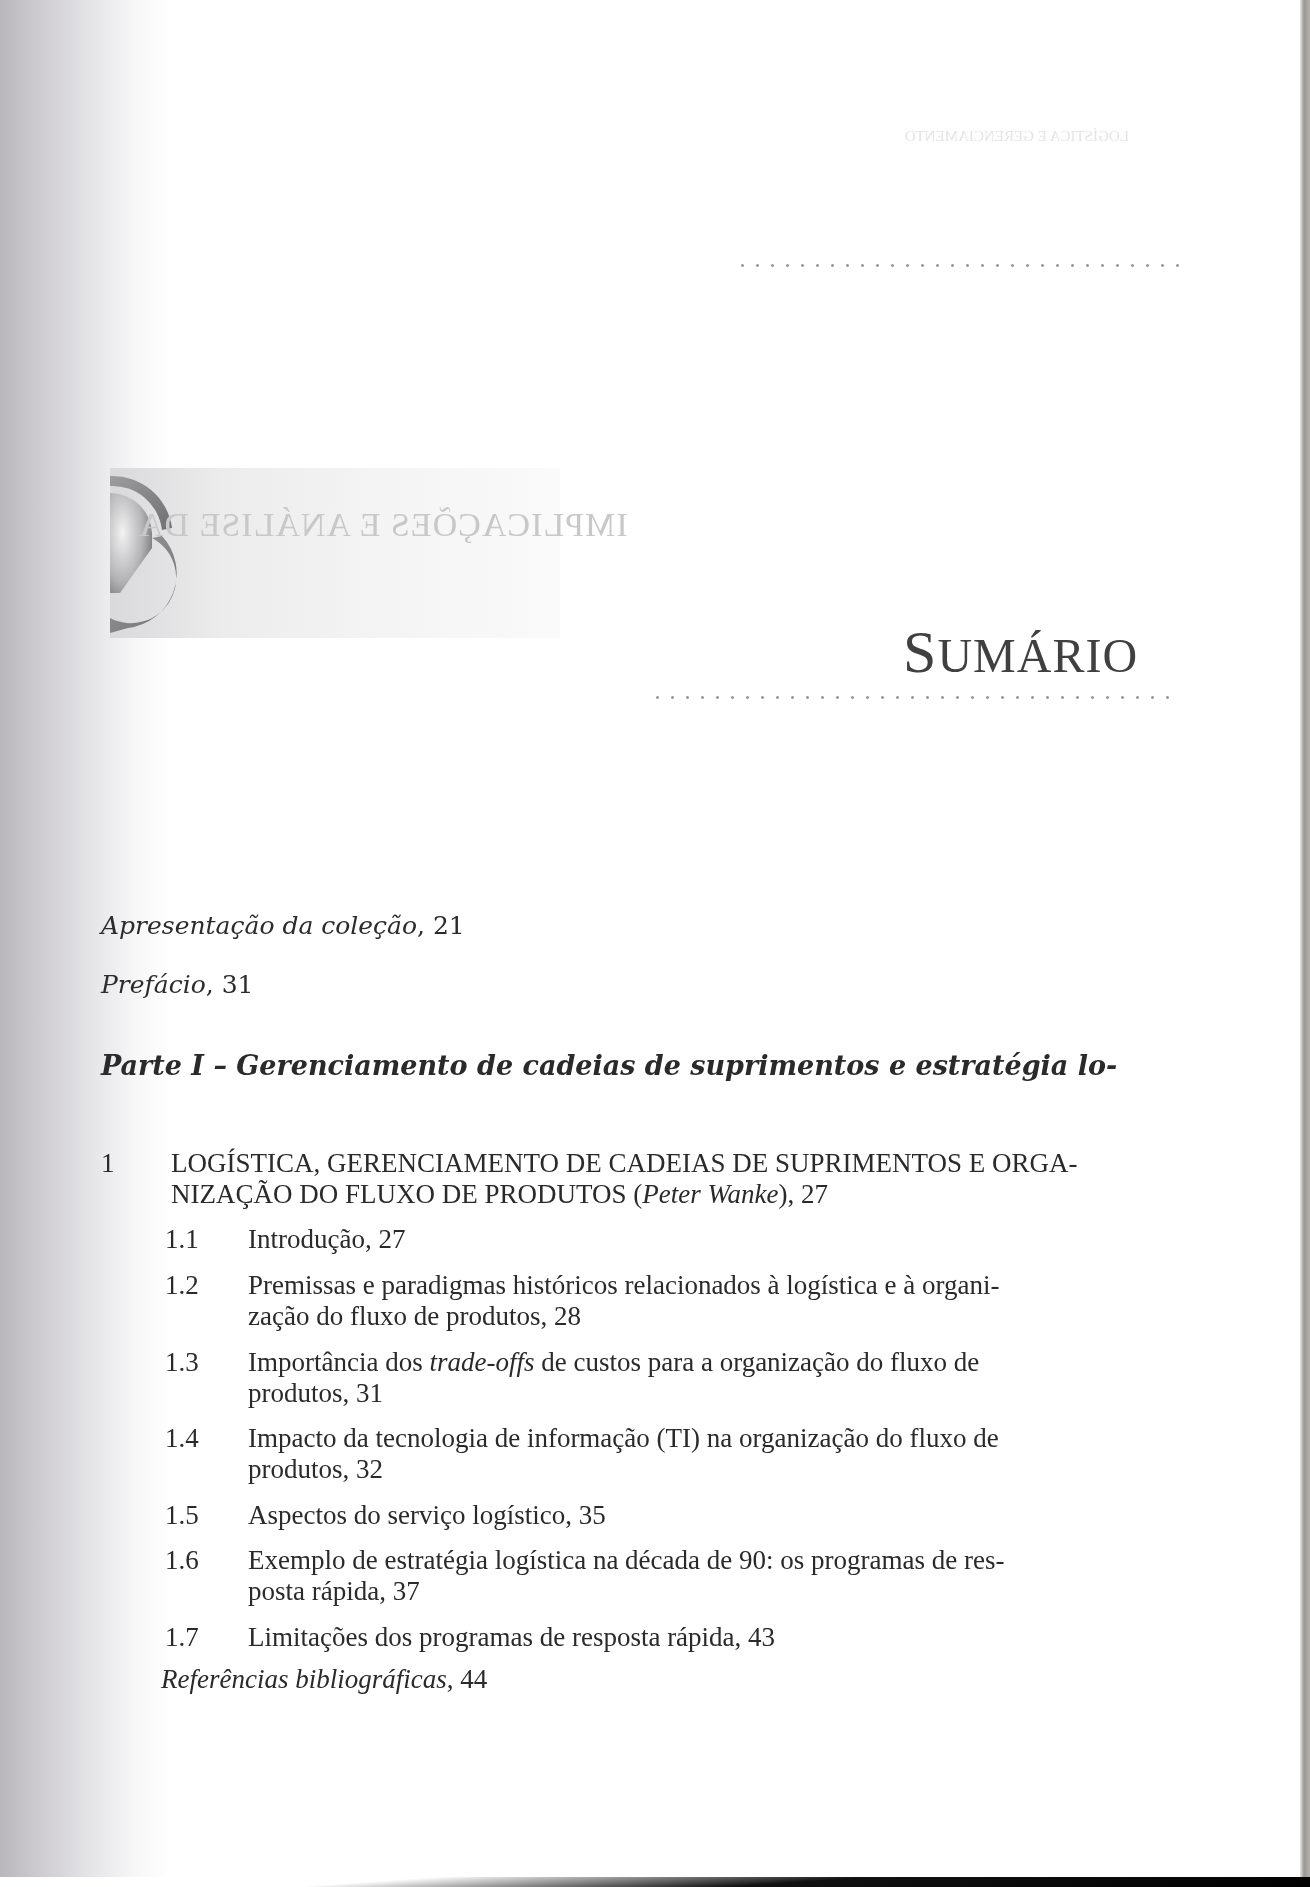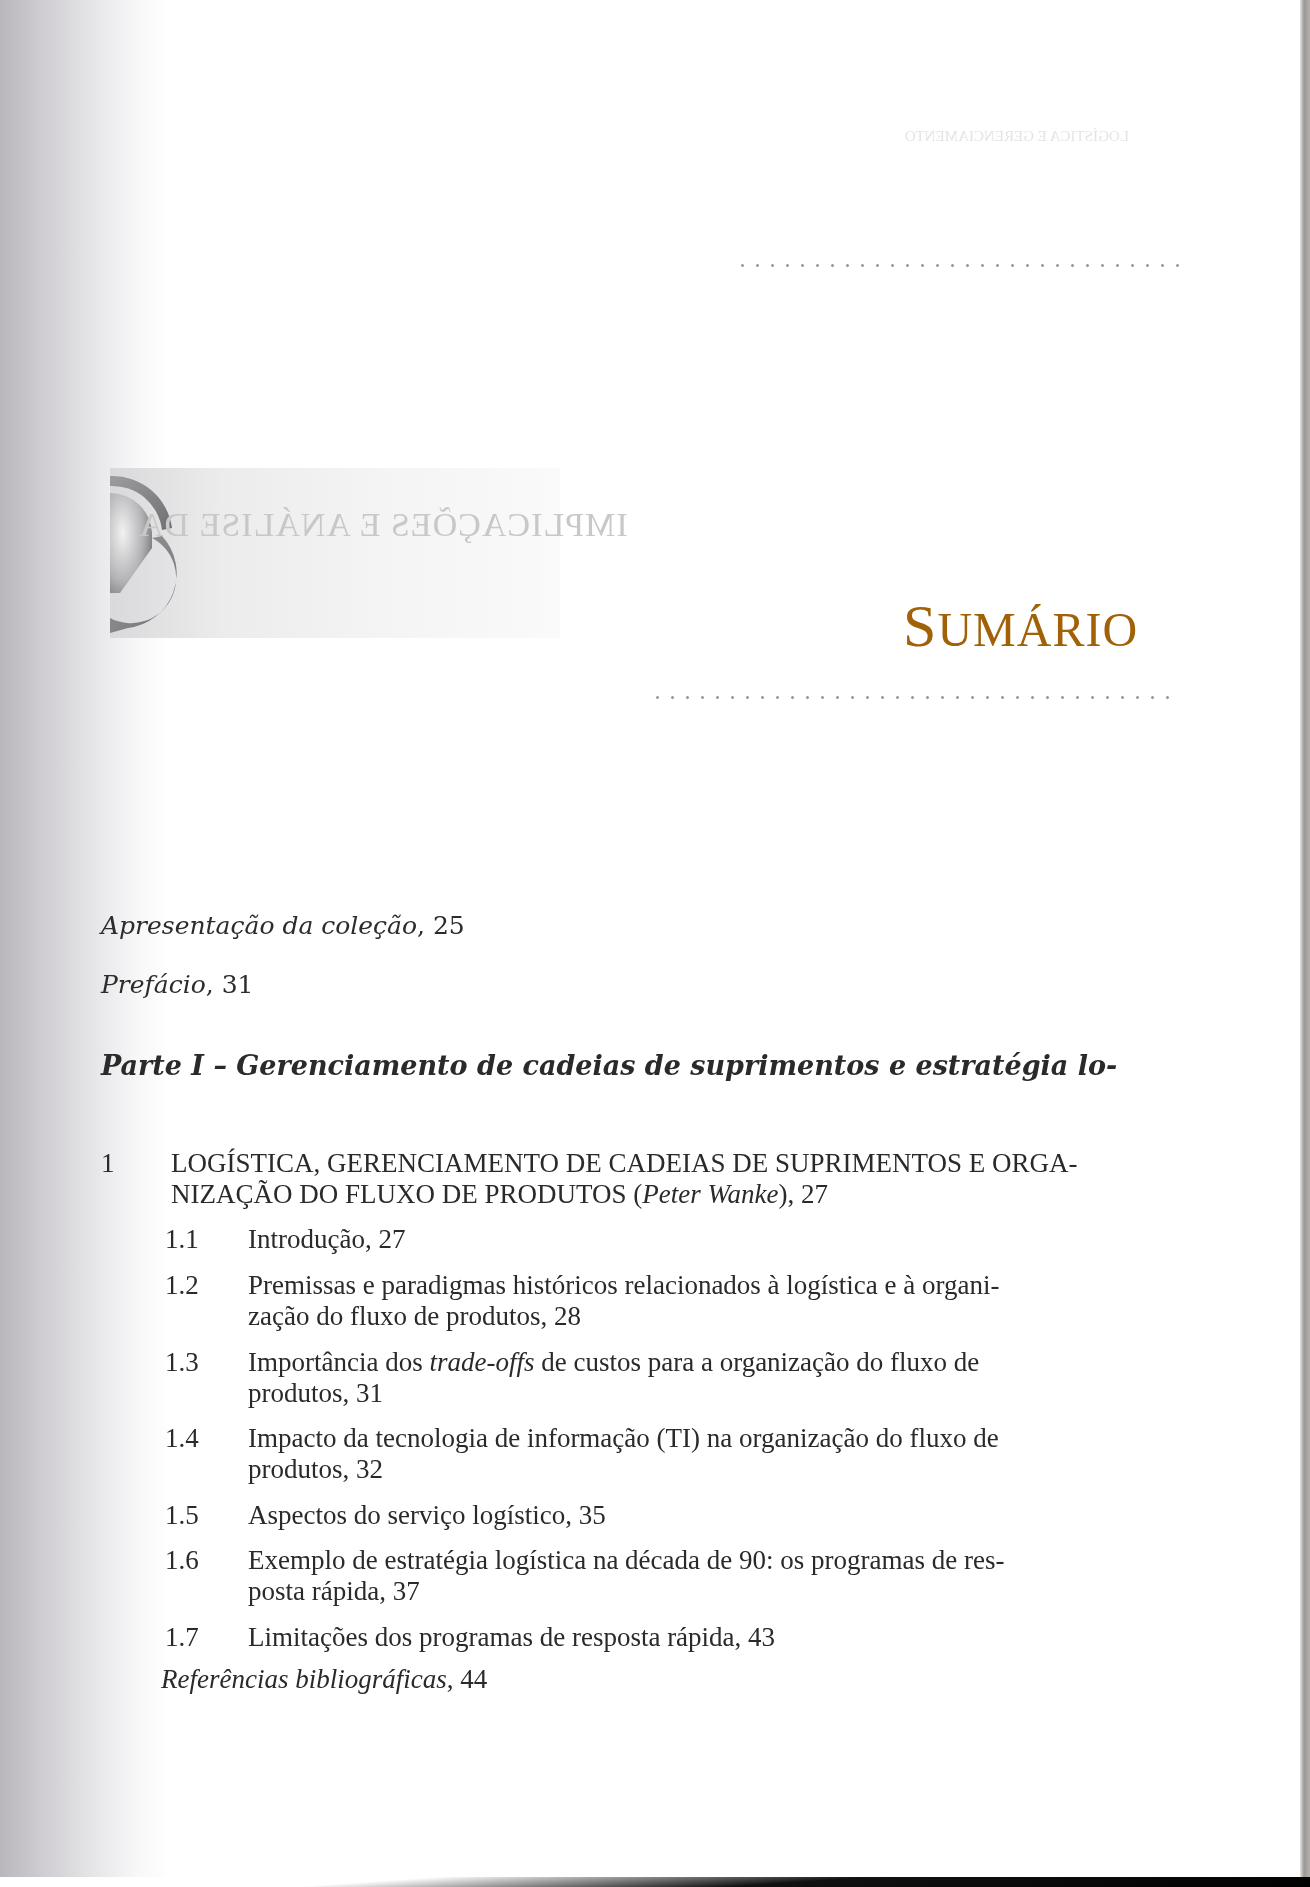--- a/index.html
+++ b/index.html
@@ -34,22 +34,22 @@
     position: absolute; left: 110px; top: 468px; width: 450px; height: 170px;
     background: linear-gradient(to right, #d9d9db 0%, #ececed 25%, #f4f4f5 60%, #fafafa 100%);
   }
   .emblem svg { position: absolute; left: 0; top: 0; }
   .emblem-text {
     position: absolute; left: 28px; top: 38px; font-size: 34px; color: #c8c8c8;
     font-family: "Liberation Serif", serif; letter-spacing: 1px; transform: scaleX(-1);
     white-space: nowrap;
   }
   .title {
-    position: absolute; left: 903px; top: 596px;
-    font-family: "Liberation Serif", serif; font-size: 60px; color: #a16207;
+    position: absolute; left: 903px; top: 622px;
+    font-family: "Liberation Serif", serif; font-size: 60px; color: #404040;
     letter-spacing: 1px; line-height: 1;
   }
   .title .big { font-size: 60px; }
   .title .small { font-size: 48px; }
   .entry {
     position: absolute; font-family: "DejaVu Serif", serif; color: #2c2c2c;
     font-size: 25px; line-height: 30px;
   }
   .italic { font-style: italic; }
   .part {
@@ -104,21 +104,21 @@
   </svg>
   <div class="emblem-text">IMPLICAÇÕES E ANÁLISE DA</div>
 </div>
 
 <div class="title">
   <span class="big">S</span><span class="small">UMÁRIO</span>
 </div>
 <div class="dotline" style="left:650px; top:696px; width:530px;"></div>
 
 <div class="entry" style="left:101px; top:911px;">
-  <span class="italic">Apresentação da coleção</span><span>, </span><span>25</span>
+  <span class="italic">Apresentação da coleção</span><span>, </span><span>21</span>
 </div>
 <div class="entry" style="left:101px; top:970px;">
   <span class="italic">Prefácio</span><span>, </span><span>31</span>
 </div>
 
 <div class="part">
   <div><b>Parte I – Gerenciamento de cadeias de suprimentos e estratégia lo-</b></div>
 </div>
 
 <div class="chap">

